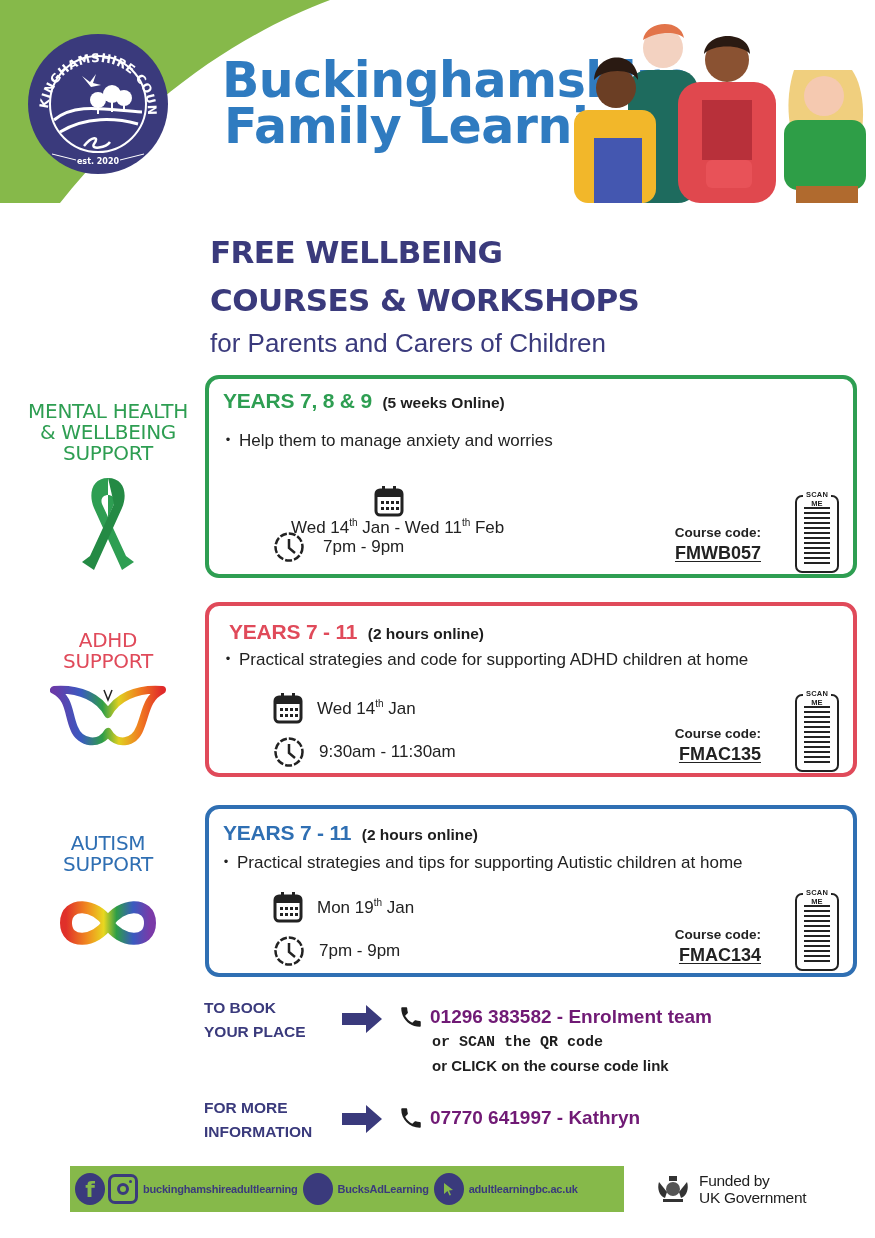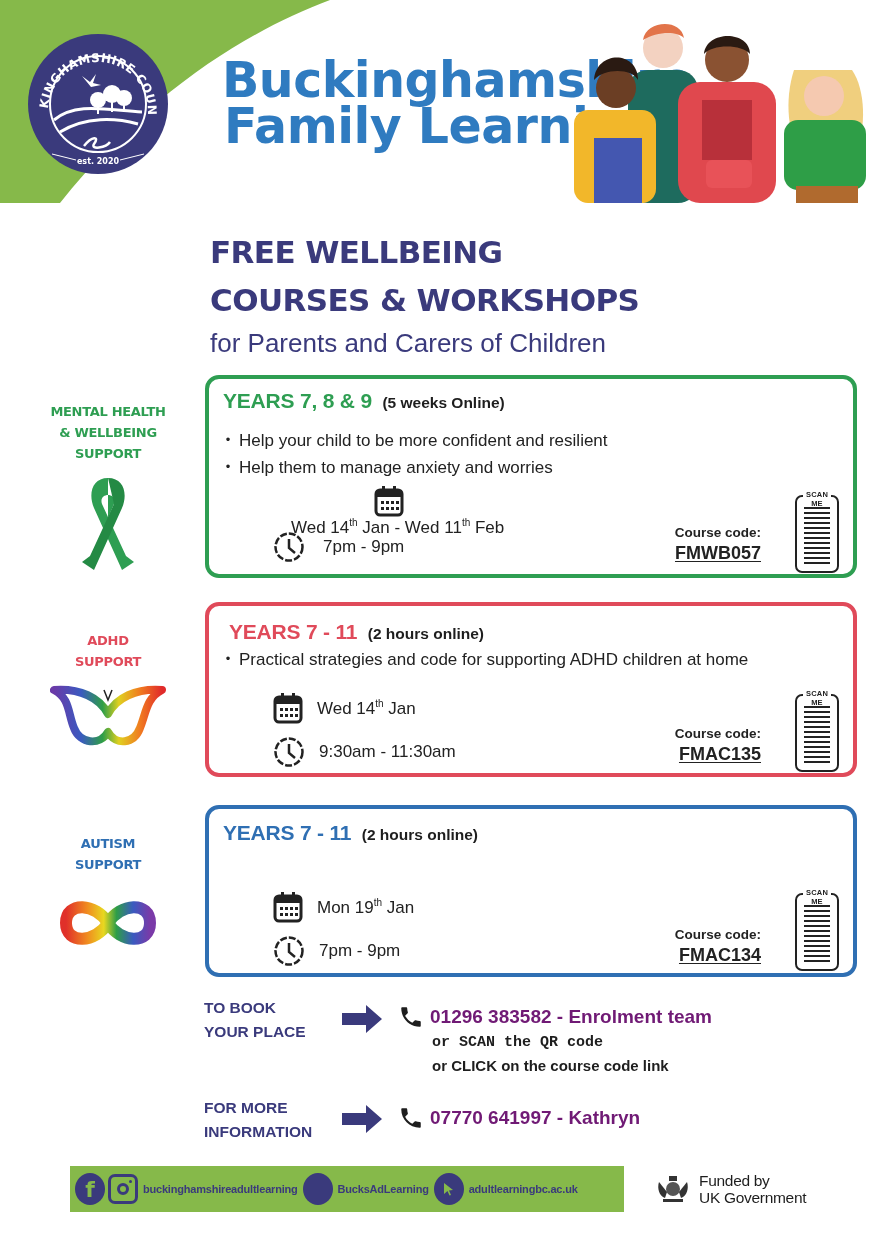--- a/index.html
+++ b/index.html
@@ -13,21 +13,21 @@
     .brand-title { position: absolute; left: 222px; top: 58px; color: #2f7bc0; font-family: "DejaVu Sans", sans-serif; font-weight: bold; font-size: 49px; line-height: 46px; letter-spacing: -0.5px; }
     .people-illustration { position: absolute; left: 566px; top: 10px; width: 305px; height: 193px; }
 
     
     .title-block { position: absolute; left: 210px; top: 228px; color: #3a3a7c; }
     .title-line { font-family: "DejaVu Sans", sans-serif; font-weight: bold; font-size: 31px; line-height: 48px; letter-spacing: -0.6px; }
     .subtitle { font-size: 26px; line-height: 34px; margin-top: 2px; color: #3a3a7c; }
 
     
     .side { position: absolute; left: 20px; width: 176px; text-align: center; }
-    .side-label { font-family: "DejaVu Sans", sans-serif; font-weight: bold; font-size: 13px; line-height: 21px; letter-spacing: -0.3px; }
+    .side-label { font-family: "DejaVu Sans", sans-serif; font-weight: normal; font-size: 20px; line-height: 21px; letter-spacing: -0.3px; }
     .side-icon { display: block; margin: 10px auto 0; }
 
     
     .card { position: absolute; left: 205px; width: 652px; border: 4px solid; border-radius: 14px; background: #fff; }
     .card-head { position: absolute; left: 14px; top: 10px; white-space: nowrap; }
     .card-years { font-weight: bold; font-size: 21px; letter-spacing: -0.2px; }
     .card-duration { font-weight: bold; font-size: 15.5px; color: #1e1e1e; margin-left: 6px; }
     .bullets { position: absolute; left: 8px; list-style: none; }
     .bullets li { font-size: 17px; line-height: 26px; color: #222; white-space: nowrap; }
     .bullets li::before { content: "\2022"; display: inline-block; width: 22px; text-align: center; font-size: 13px; vertical-align: 2px; }
@@ -143,21 +143,20 @@
     <path d="M40 4 C 56 4, 60 20, 54 34 L 26 96 L 14 88 L 22 82 L 46 30" fill="#248a44"></path>
   </svg>
 </div>
 
 <div class="card" style="top:375px; height:203px; border-color:#2e9e52;">
   <div class="card-head">
     <span class="card-years" style="color:#2e9e52;">YEARS 7, 8 &amp; 9</span>
     <span class="card-duration">(5 weeks Online)</span>
   </div>
   <ul class="bullets" style="top:48px;">
-    <li>Help your child to be more confident and resilient</li>
     <li>Help them to manage anxiety and worries</li>
   </ul>
   <div class="info-row" style="top:106px;flex-direction:column;">
     <svg width="30" height="32" viewBox="0 0 30 32">
       <rect x="2" y="5" width="26" height="25" rx="4" fill="none" stroke="#222" stroke-width="3"></rect>
       <rect x="2" y="5" width="26" height="7" fill="#222"></rect>
       <rect x="8" y="1" width="3" height="7" fill="#222"></rect>
         <rect x="19" y="1" width="3" height="7" fill="#222"></rect>
       <g fill="#222">
           <rect x="7" y="16" width="3" height="3"></rect>
@@ -272,20 +271,23 @@
     </defs>
     <path d="M50 32 C 38 12, 8 10, 8 32 C 8 54, 38 52, 50 32 C 62 12, 92 10, 92 32 C 92 54, 62 52, 50 32 Z" fill="none" stroke="url(#inf)" stroke-width="12"></path>
   </svg>
 </div>
 
 <div class="card" style="top:805px; height:172px; border-color:#2f6fb3;">
   <div class="card-head" style="left:14px; top:12px;">
     <span class="card-years" style="color:#2f6fb3;">YEARS 7 - 11</span>
     <span class="card-duration">(2 hours online)</span>
   </div>
+  <ul class="bullets" style="top:40px; left:6px;">
+    <li>Practical strategies and tips for supporting Autistic children at home</li>
+  </ul>
   <div class="info-row" style="top:82px;">
     <svg width="30" height="32" viewBox="0 0 30 32">
       <rect x="2" y="5" width="26" height="25" rx="4" fill="none" stroke="#222" stroke-width="3"></rect>
       <rect x="2" y="5" width="26" height="7" fill="#222"></rect>
       <rect x="8" y="1" width="3" height="7" fill="#222"></rect>
         <rect x="19" y="1" width="3" height="7" fill="#222"></rect>
       <g fill="#222">
           <rect x="7" y="16" width="3" height="3"></rect>
           <rect x="12" y="16" width="3" height="3"></rect>
           <rect x="17" y="16" width="3" height="3"></rect>

